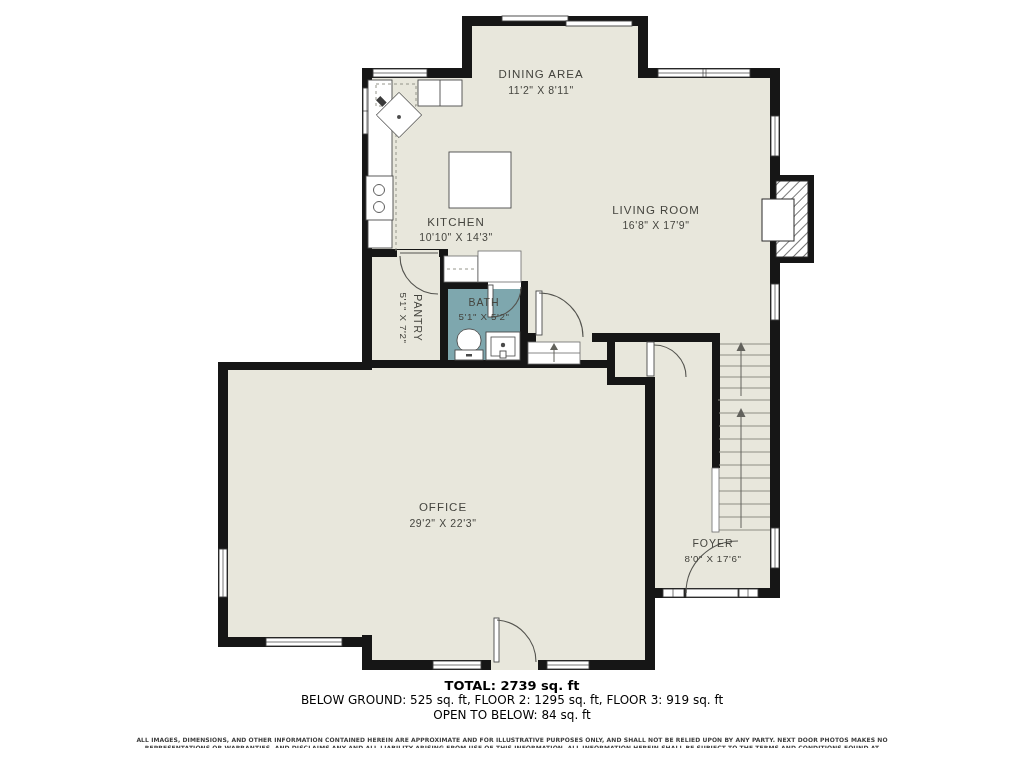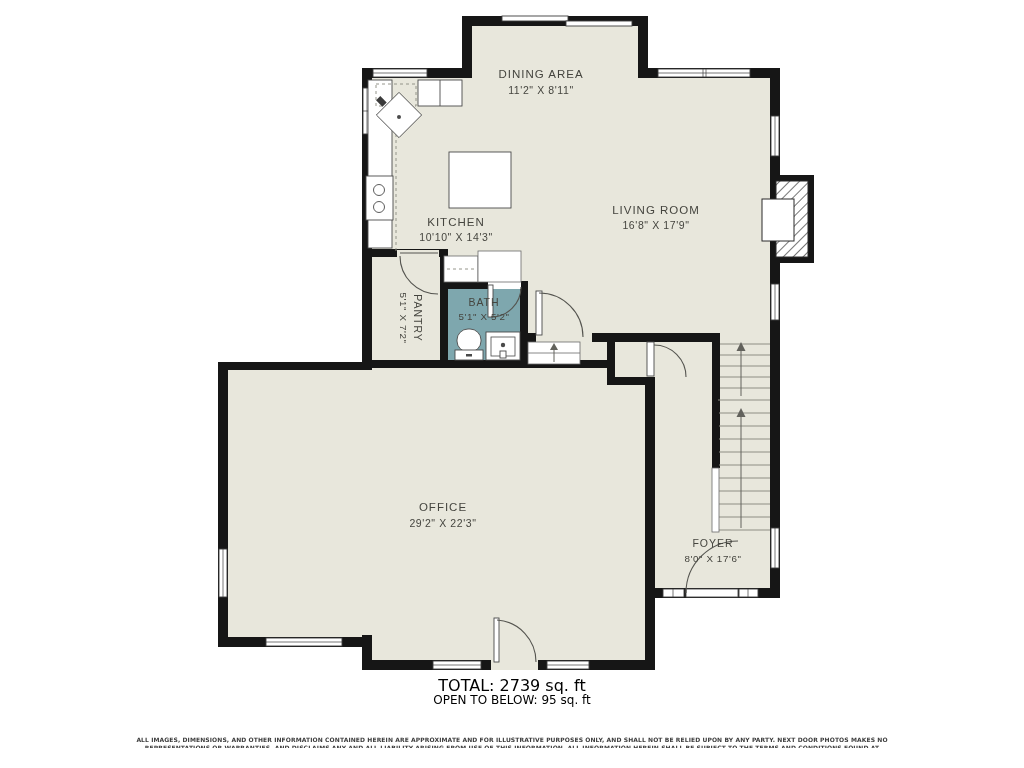--- a/index.html
+++ b/index.html
@@ -17,21 +17,21 @@
   .fixture-thin{fill:#ffffff;stroke:#6a6a6a;stroke-width:0.8;}
   .win{fill:#ffffff;stroke:#3d3d3d;stroke-width:0.9;}
   .winline{stroke:#3d3d3d;stroke-width:0.7;}
   .arc{fill:none;stroke:#555550;stroke-width:1.1;}
   .tread{stroke:#8e8e84;stroke-width:1;}
   .arrow{stroke:#62625c;stroke-width:1;}
   .arrowhead{fill:#62625c;}
   .dashline{stroke:#8a8a80;stroke-width:0.9;stroke-dasharray:3 3;fill:none;}
   #summary{position:absolute;left:0;top:678px;width:1024px;text-align:center;color:#000;
            font-family:"DejaVu Sans", sans-serif;}
-  #summary .total{font-size:16px;font-weight:normal;line-height:15px;}
+  #summary .total{font-size:13px;font-weight:bold;line-height:15px;}
   #summary .sline{font-size:12px;line-height:14.5px;}
   #disclaimer{position:absolute;left:127px;top:736px;width:770px;text-align:center;
               color:#3c3c3c;font-family:"DejaVu Sans", sans-serif;font-size:6px;
               line-height:7.5px;font-weight:bold;letter-spacing:0.1px;}
 </style>
 </head>
 <body>
 
 <div id="stage">
 
@@ -284,21 +284,22 @@
     </g>
     <g>
       <text class="room-name small" x="713" y="547">FOYER</text>
       <text class="room-dims small" x="713" y="562">8'0" X 17'6"</text>
     </g>
   </g>
 </svg>
 
 <div id="summary">
   <div class="total">TOTAL: 2739 sq. ft</div>
-  <div class="sline">OPEN TO BELOW: 95 sq. ft</div>
+  <div class="sline">BELOW GROUND: 525 sq. ft, FLOOR 2: 1295 sq. ft, FLOOR 3: 919 sq. ft</div>
+  <div class="sline">OPEN TO BELOW: 84 sq. ft</div>
 </div>
 
 <div id="disclaimer">
   <span>ALL IMAGES, DIMENSIONS, AND OTHER INFORMATION CONTAINED HEREIN ARE APPROXIMATE AND FOR ILLUSTRATIVE PURPOSES ONLY, AND SHALL NOT BE RELIED UPON BY ANY PARTY.</span>
   <span>NEXT DOOR PHOTOS MAKES NO REPRESENTATIONS OR WARRANTIES, AND DISCLAIMS ANY AND ALL LIABILITY ARISING FROM USE OF THIS INFORMATION. ALL INFORMATION HEREIN</span>
   <span>SHALL BE SUBJECT TO THE TERMS AND CONDITIONS FOUND AT NEXTDOORPHOTOS.COM/TC.</span>
 </div>
 
 </div>
 

